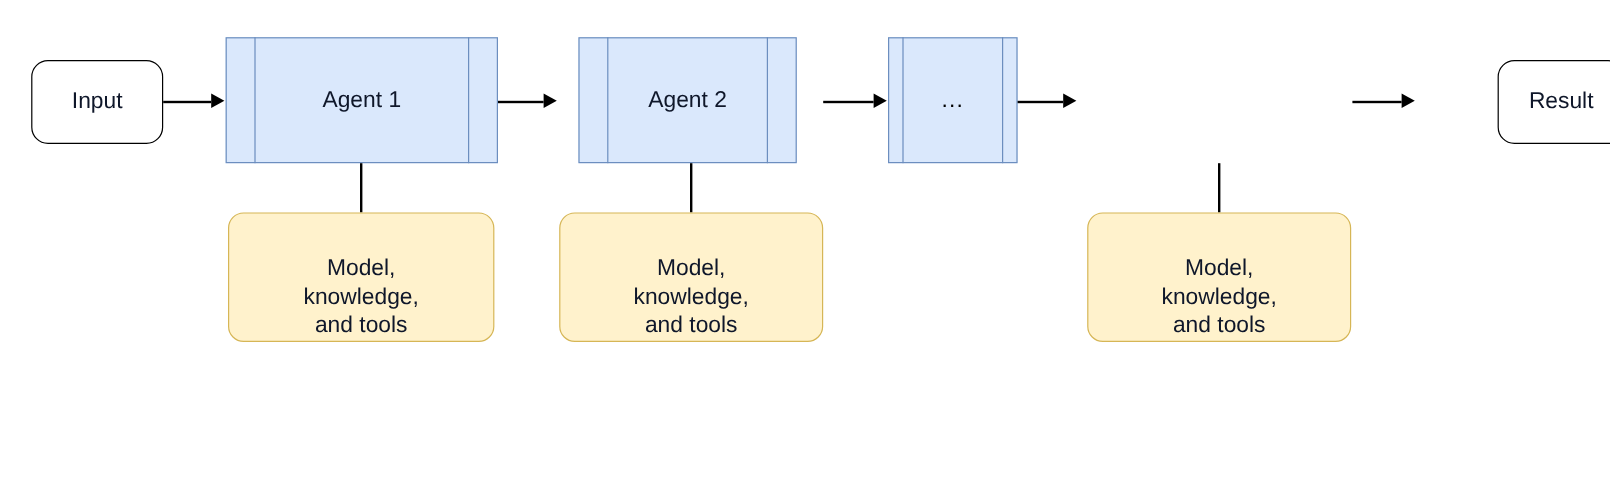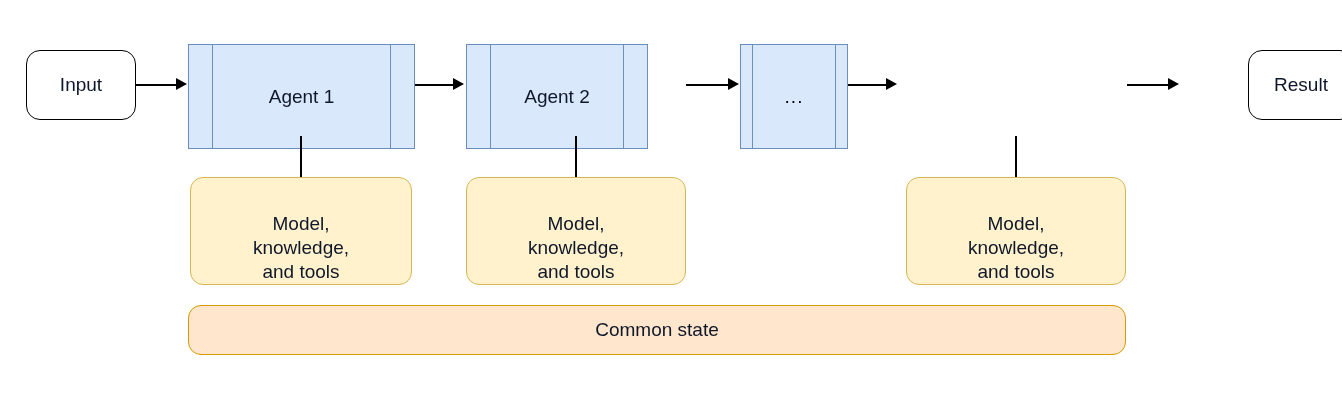--- a/index.html
+++ b/index.html
@@ -45,21 +45,20 @@
 
   
   .agent {
     position: absolute;
     box-sizing: border-box;
     background: #dae8fc;
     border: 1.4px solid #6c8ebf;
     display: flex;
     align-items: center;
     justify-content: center;
-    margin-top: 13px;
   }
   .agent .rail {
     position: absolute;
     top: -1.4px;
     bottom: -1.4px;
     width: 1.4px;
     background: #6c8ebf;
   }
   .agent .rail.left  { left: 23px; }
   .agent .rail.right { right: 23px; }
@@ -133,21 +132,21 @@
 
   <div class="agent" style="left:188px; top:31px; width:227px; height:105px;">
     <span class="rail left"></span>
     <span class="rail right"></span>
     <span class="node-label"><span>Agent </span><span>1</span></span>
   </div>
 
   <div class="hline" style="left:415px; top:84px; width:38px;"></div>
   <div class="arrowhead" style="left:453px; top:78px;"></div>
 
-  <div class="agent" style="left:466px; top:31px; width:182px; height:105px;">
+  <div class="agent" style="left:482px; top:31px; width:182px; height:105px;">
     <span class="rail left"></span>
     <span class="rail right"></span>
     <span class="node-label"><span>Agent </span><span>2</span></span>
   </div>
 
   <div class="hline" style="left:686px; top:84px; width:42px;"></div>
   <div class="arrowhead" style="left:728px; top:78px;"></div>
 
   <div class="agent narrow" style="left:740px; top:31px; width:108px; height:105px;">
     <span class="rail left"></span>
@@ -181,17 +180,14 @@
 knowledge,
 and tools</span>
   </div>
 
   <div class="resource" style="left:906px; top:177px; width:220px; height:108px;">
     <span class="node-label">Model,
 knowledge,
 and tools</span>
   </div>
 
-  <div class="statebar" style="left:188px; top:305px; width:938px; height:50px;">
-    <span class="node-label">Common state</span>
-  </div>
 
 </div>
 
 </body></html>

